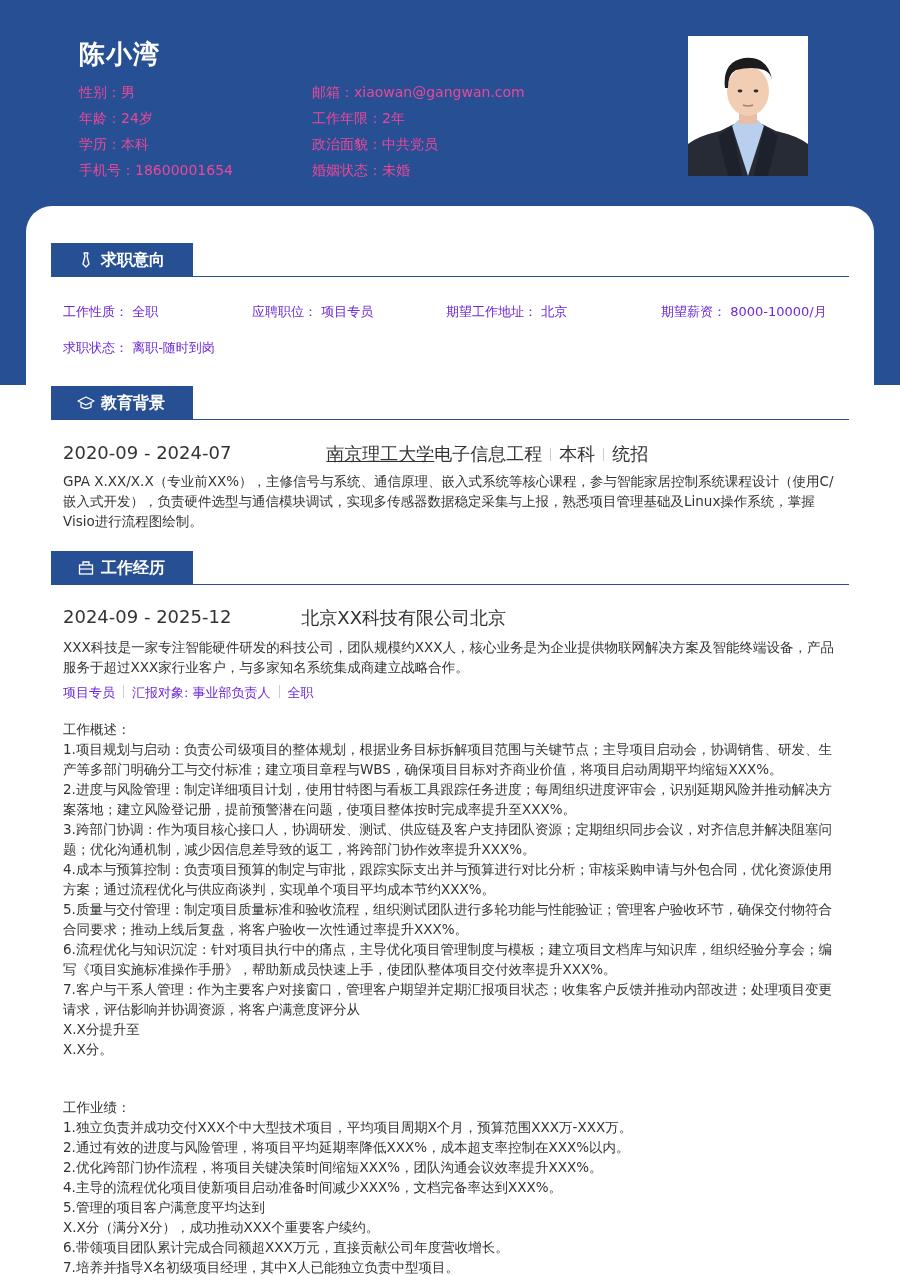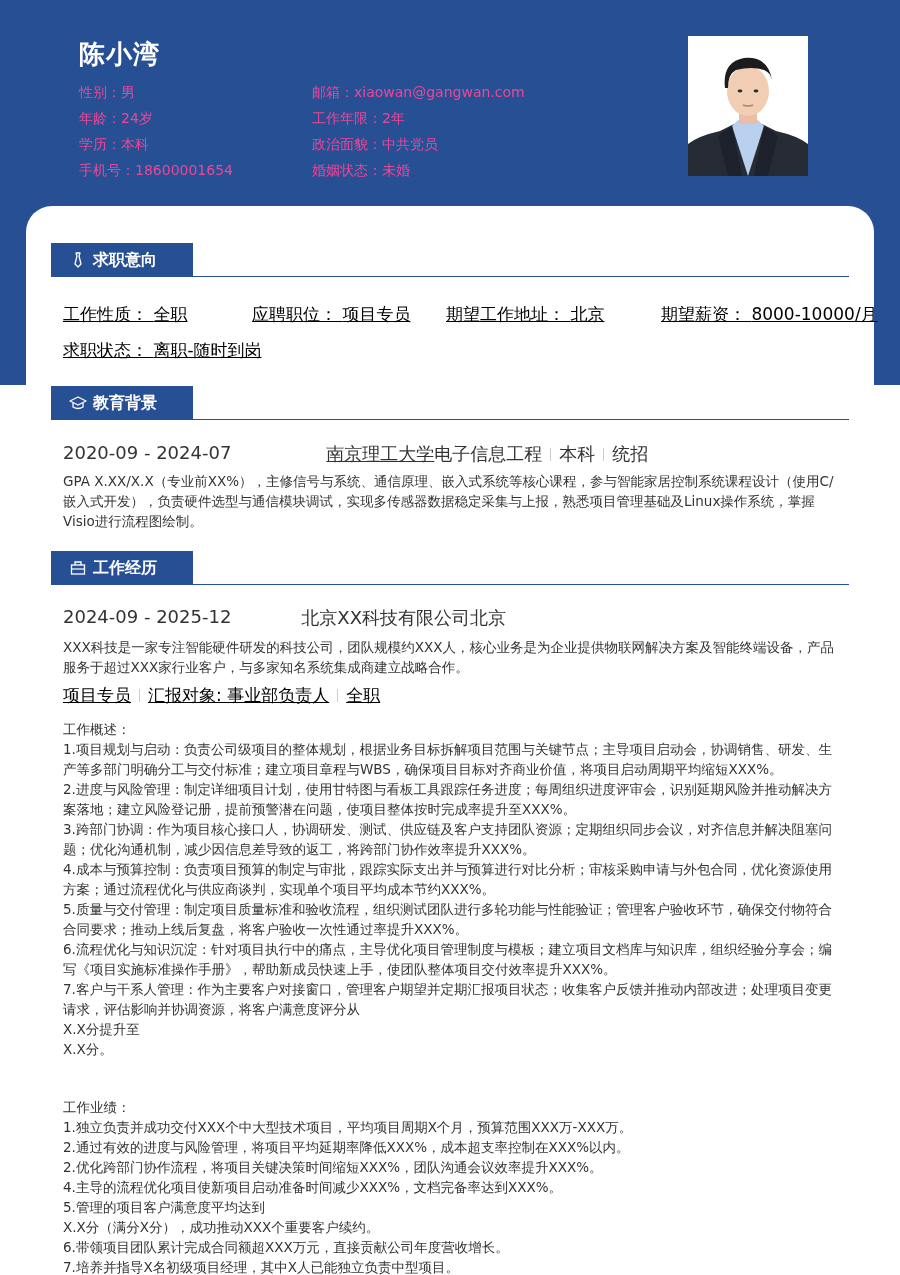--- a/index.html
+++ b/index.html
@@ -12,24 +12,24 @@
 
   .name { position: absolute; left: 79px; top: 37px; font-size: 26px; font-weight: bold; color: #ffffff; letter-spacing: 1px; }
   .info { position: absolute; font-size: 14px; color: #ec4899; line-height: 26px; }
   .info-left { left: 79px; top: 79px; }
   .info-right { left: 312px; top: 79px; }
   .info-row { height: 26px; white-space: nowrap; }
 
   .photo { position: absolute; left: 688px; top: 36px; width: 120px; height: 140px; background: #ffffff; overflow: hidden; }
 
   .section-head { position: absolute; left: 51px; width: 798px; height: 34px; border-bottom: 1.5px solid #274f93; }
-  .section-tab { position: absolute; left: 0; top: 0; width: 142px; height: 34px; background: #274f93; color: #ffffff; font-size: 16px; font-weight: bold; display: flex; align-items: center; padding-left: 18px; }
+  .section-tab { position: absolute; left: 0; top: 0; width: 142px; height: 34px; background: #274f93; color: #ffffff; font-size: 16px; font-weight: bold; display: flex; align-items: center; padding-left: 26px; }
   .section-tab .ico { width: 18px; height: 18px; margin-right: 6px; display: inline-flex; align-items: center; justify-content: center; }
 
-  .text { position: absolute; font-size: 17px; color: #000000; white-space: nowrap; text-decoration: underline; }
+  .text { position: absolute; font-size: 13px; color: #6d28d9; white-space: nowrap; }
   .para { position: absolute; left: 63px; width: 775px; font-size: 13.5px; line-height: 20px; color: #333333; }
   .row3 { position: absolute; left: 63px; width: 775px; display: flex; font-size: 18px; }
   .sep { display: inline-block; width: 1px; height: 13px; background: #cccccc; margin: 0 8px; vertical-align: -1px; }
 </style>
 </head>
 <body>
 
 <div class="header-bg"></div>
 <div class="below-fill"></div>
 <div class="card"></div>

